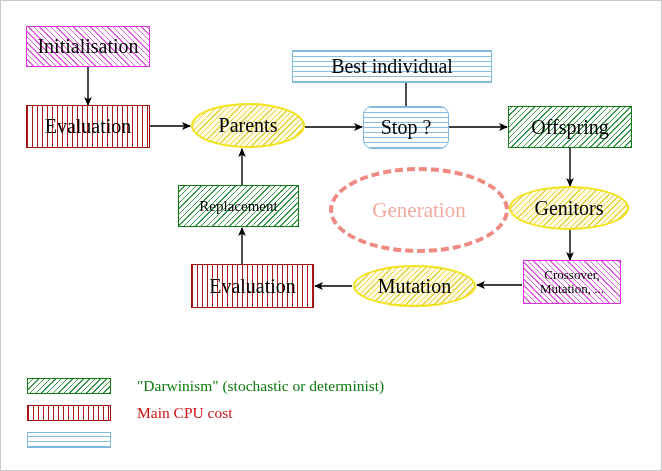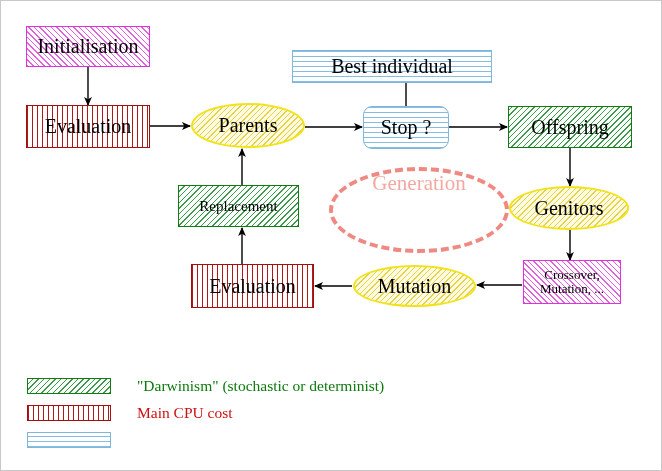--- a/index.html
+++ b/index.html
@@ -47,21 +47,21 @@
     background-image:repeating-linear-gradient(-45deg,
         #e8d24a 0px,#e8d24a 1px,rgba(255,255,255,0) 1px,rgba(255,255,255,0) 4px);
     border:2px solid #f2e21a;
   }
   .ellipse{border-radius:50%;}
   .rounded{border-radius:9px;}
 
   .dashed-ellipse{
     position:absolute;border-radius:50%;
     border:4px dashed #ef8a82;background:transparent;
-    display:flex;align-items:flex-start;justify-content:center;
+    display:flex;align-items:center;justify-content:center;
     z-index:2;
   }
   .gen-label{color:#f3a9a2;font-size:21px;font-family:"Liberation Serif",serif;}
 
   
   #legend{position:absolute;left:0;top:338px;width:662px;height:120px;z-index:4;}
   .leg-row{position:absolute;left:26px;height:20px;display:flex;align-items:center;}
   .swatch{width:84px;height:16px;box-sizing:border-box;flex:0 0 auto;}
   .leg-text{margin-left:26px;font-size:15.5px;white-space:nowrap;
             font-family:"Liberation Serif",serif;}

